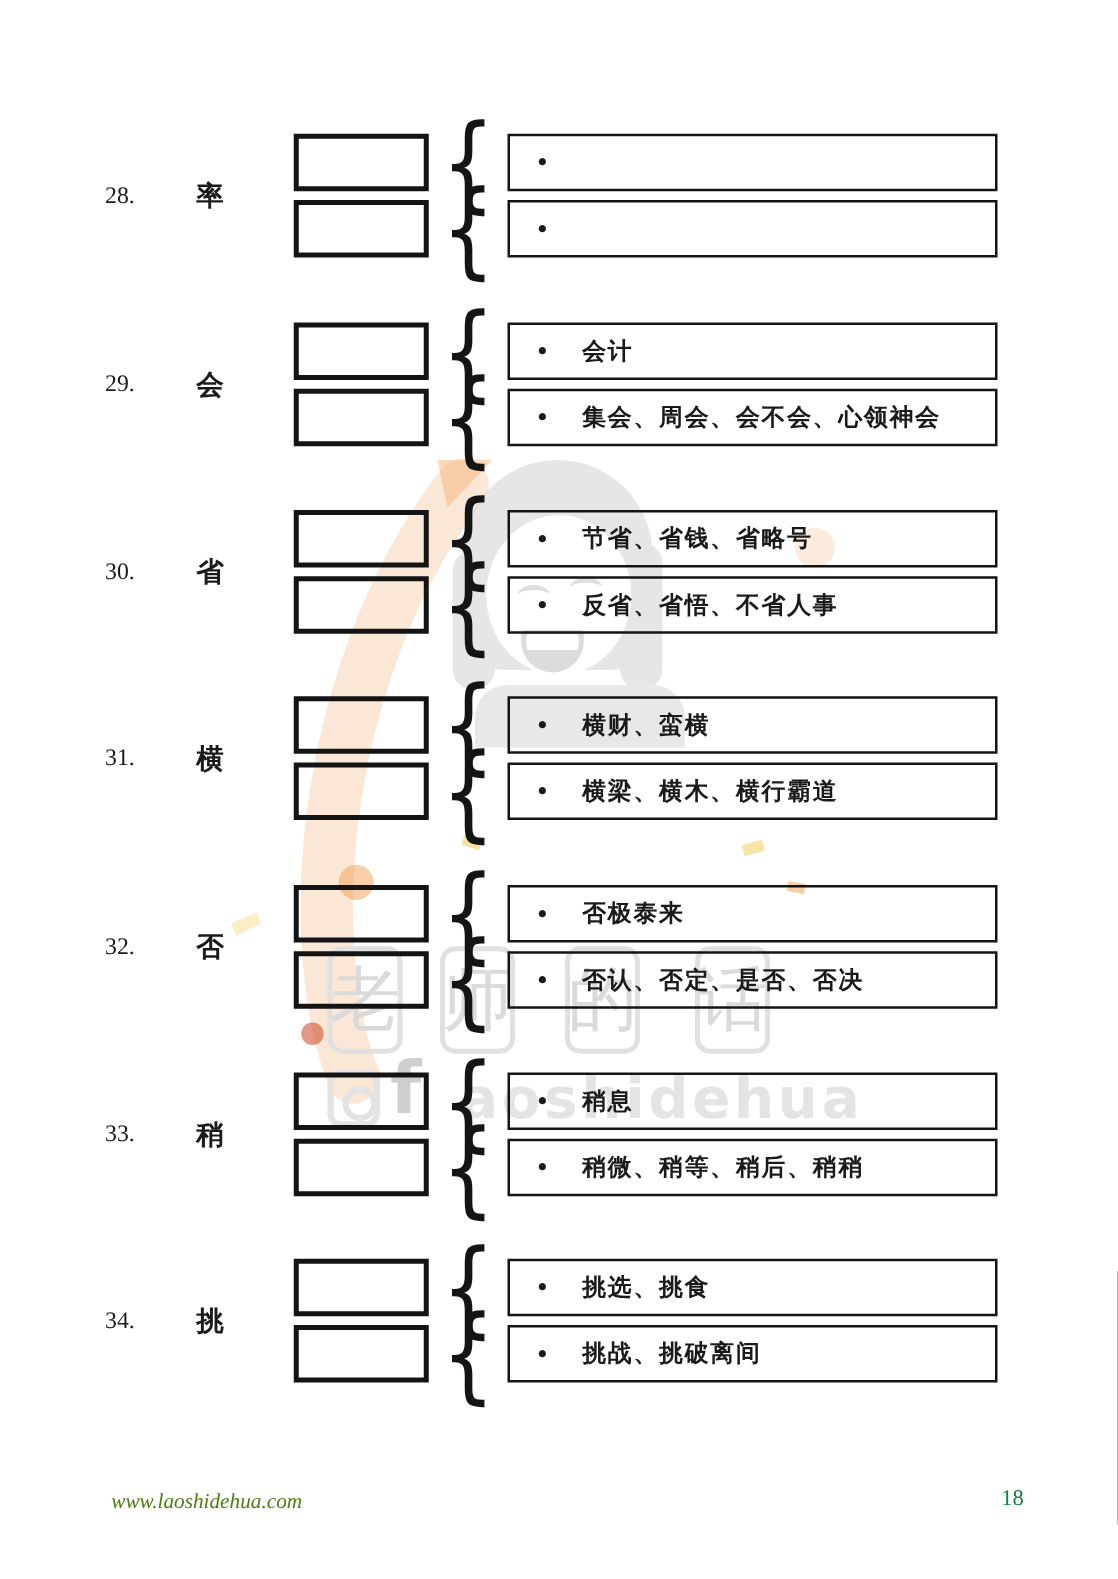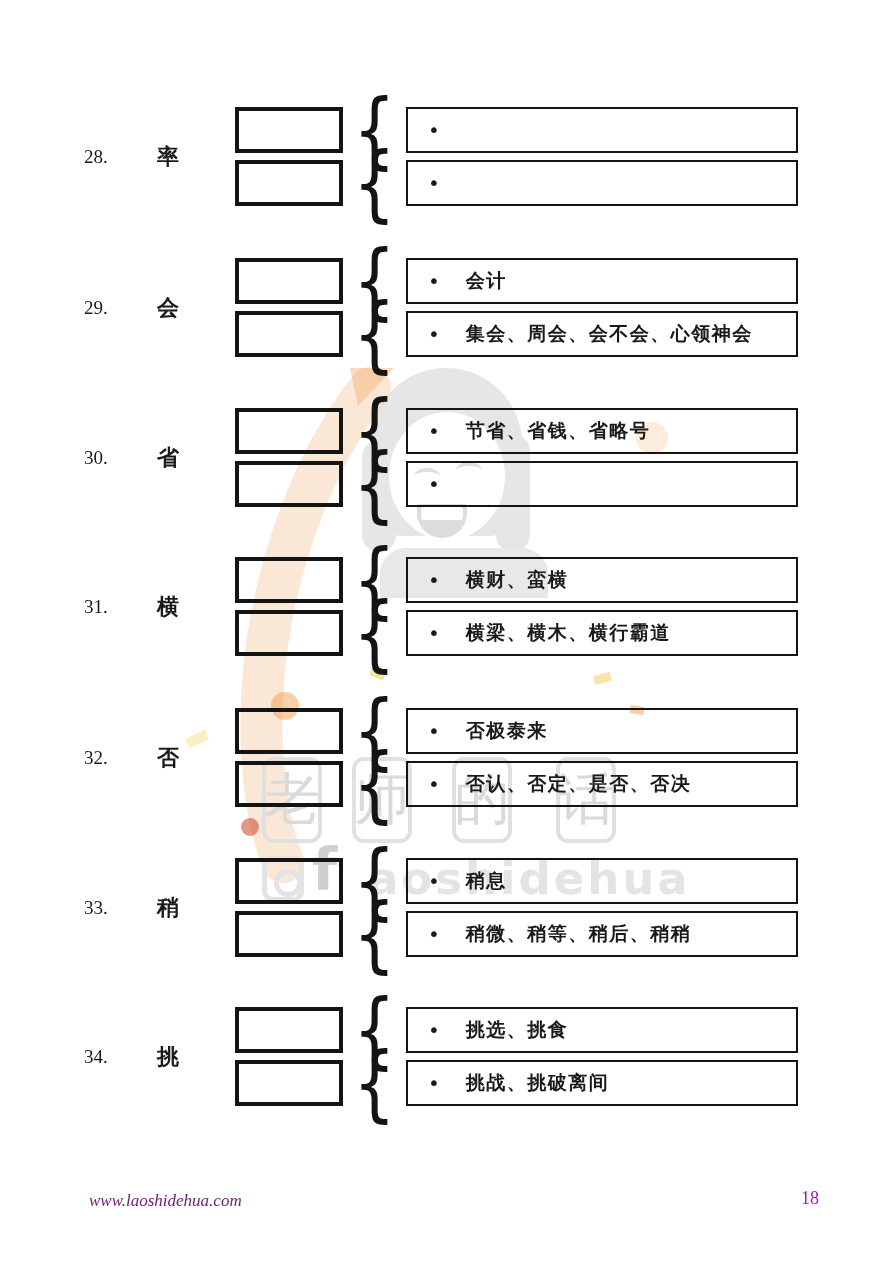--- a/index.html
+++ b/index.html
@@ -44,23 +44,23 @@
   .pbox{width:108px;box-sizing:border-box;border:4px solid #141414;background:transparent;flex:none;}
   .brace{width:63px;flex:none;display:flex;align-items:center;justify-content:center;
     font-size:84px;line-height:46px;color:#141414;overflow:visible;font-weight:400;
     transform:scaleX(.8);}
   .wbox{flex:1;box-sizing:border-box;border:2px solid #141414;background:transparent;
     display:flex;align-items:center;padding-left:20px;}
   .bullet{font-size:20px;margin-right:26px;flex:none;}
   .words{font-size:19px;font-weight:600;letter-spacing:1.5px;white-space:nowrap;}
   
   .footer-url{position:absolute;left:89px;top:1191px;font-family:"Liberation Serif","DejaVu Serif",serif;
-    font-style:italic;font-size:17px;color:#701a75;text-decoration:none;}
+    font-style:italic;font-size:17px;color:#4d7c0f;text-decoration:none;}
   .footer-page{position:absolute;left:801px;top:1188px;font-family:"Liberation Serif","DejaVu Serif",serif;
-    font-size:18px;color:#a21caf;}
+    font-size:18px;color:#15803d;}
 </style>
 </head>
 <body>
 
 <div class="page">
 
   <div class="wm">
     <svg class="wm-svg" width="894" height="1263" viewBox="0 0 894 1263">
       <path d="M 370 388 C 298 480 256 620 262 752 C 265 800 271 832 283 862" stroke="#f3c193" stroke-width="42" fill="none" opacity="0.38" stroke-linecap="round"></path>
       <path d="M 350 368 L 394 368 L 358 406 Z" fill="#f5b67c" opacity="0.5"></path>
@@ -154,20 +154,21 @@
         <div class="wbox">
           <span class="bullet">•</span>
           <span class="words">节省、省钱、省略号</span>
         </div>
       </div>
       <div class="row r2">
         <div class="pbox"></div>
         <div class="brace">{</div>
         <div class="wbox">
           <span class="bullet">•</span>
+          <span class="words">反省、省悟、不省人事</span>
         </div>
       </div>
     </section>
 
     <section class="item" style="top:557px">
       <span class="num">31.</span>
       <span class="hanzi">横</span>
       <div class="row r1">
         <div class="pbox"></div>
         <div class="brace">{</div>

